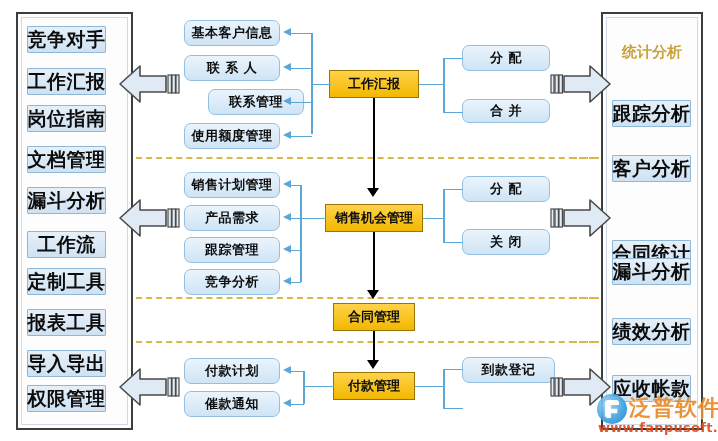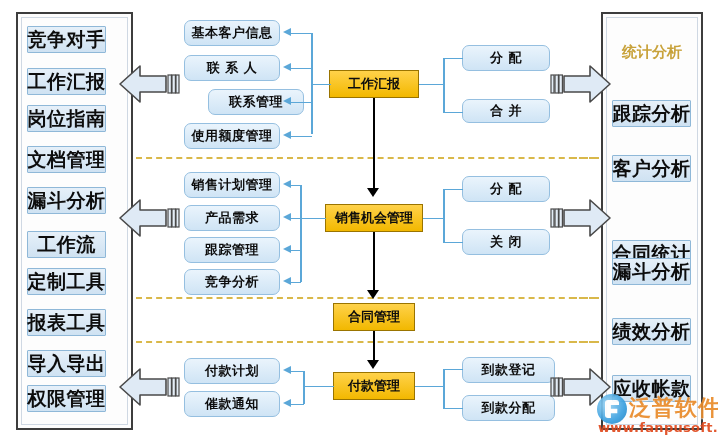--- a/index.html
+++ b/index.html
@@ -216,21 +216,20 @@
   <div class="wire wire-h" style="left:443px;top:241.5px;width:20px;"></div>
 
   <div class="yellowbox" style="left:333px;top:303px;width:82px;height:28px;">合同管理</div>
 
   <div class="bluebox sub-item" style="left:184px;top:358px;width:96px;height:26px;">付款计划</div>
   <div class="bluebox sub-item" style="left:184px;top:391px;width:96px;height:26px;">催款通知</div>
 
   <div class="yellowbox" style="left:333px;top:372px;width:82px;height:28px;">付款管理</div>
 
   <div class="bluebox sub-item" style="left:462px;top:357px;width:93px;height:26px;">到款登记</div>
-  <div class="bluebox sub-item" style="left:462px;top:395px;width:93px;height:26px;">到款分配</div>
 
   <div class="wire wire-h" style="left:303px;top:385.5px;width:31px;"></div>
   <div class="wire wire-v" style="left:303px;top:371px;height:33px;"></div>
   <div class="wire wire-h" style="left:291px;top:370.5px;width:13px;"></div>
   <div class="wire wire-h" style="left:291px;top:403.5px;width:13px;"></div>
   <div class="arrowhead-left" style="left:283px;top:366px;"></div>
   <div class="arrowhead-left" style="left:283px;top:399px;"></div>
 
   <div class="wire wire-h" style="left:415px;top:385.5px;width:29px;"></div>
   <div class="wire wire-v" style="left:443px;top:369px;height:39px;"></div>

